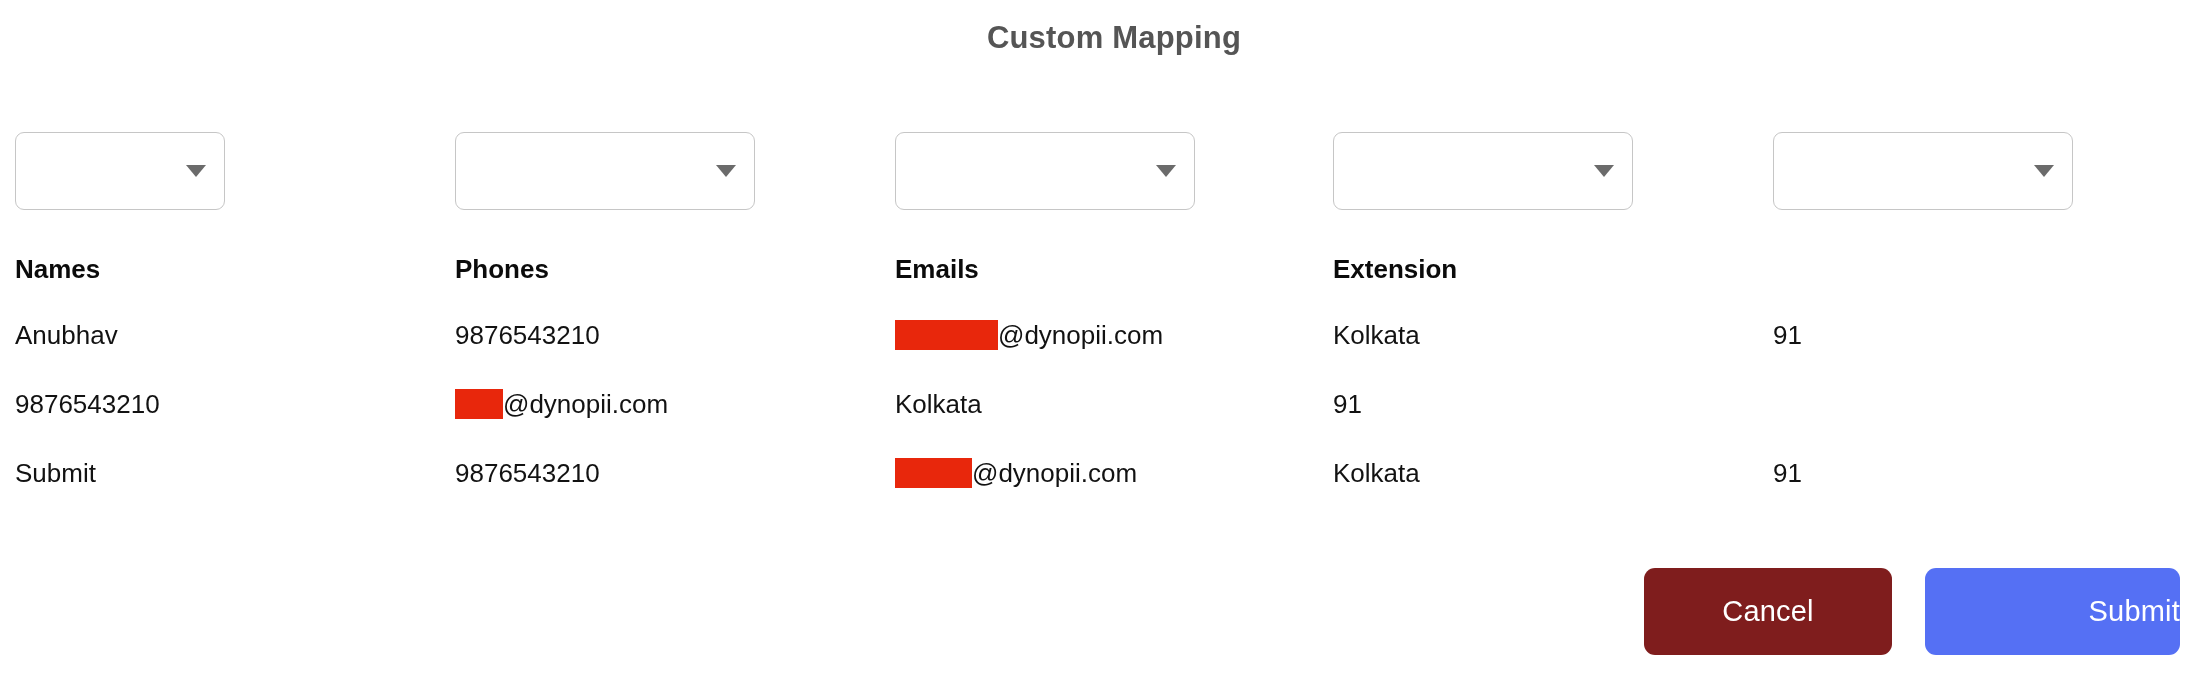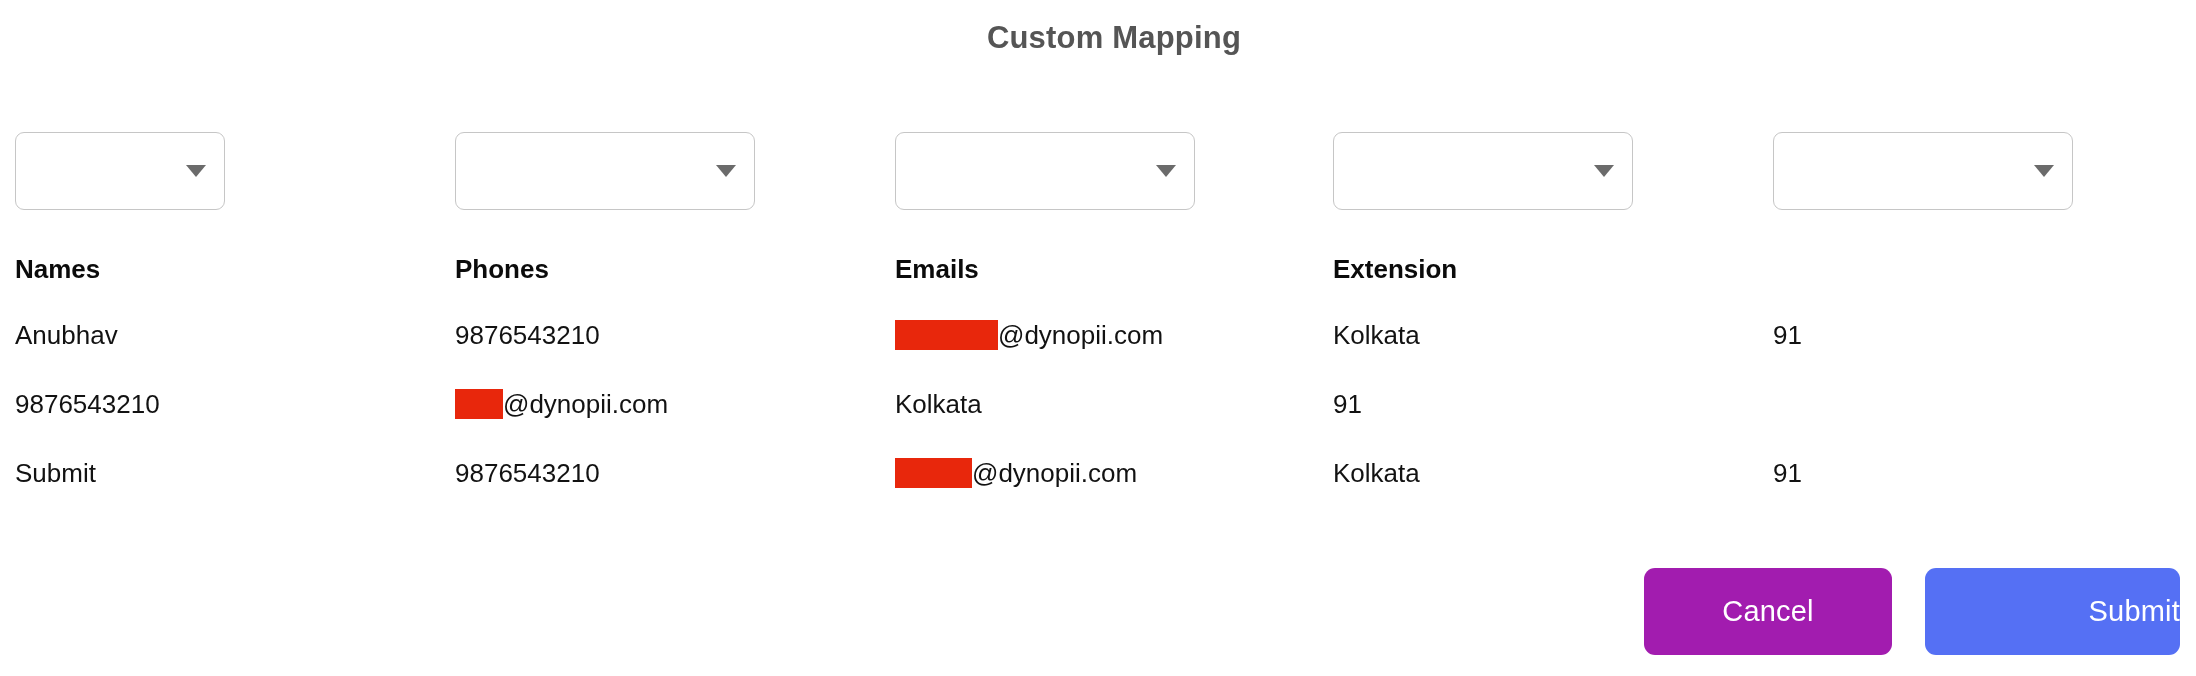--- a/index.html
+++ b/index.html
@@ -221,15 +221,15 @@
       <span class="redaction-bar" style="width: 77px; background: rgb(232, 39, 12);"></span>
         <span class="email-domain">@dynopii.com</span>
     </div>
     <div class="data-cell">Kolkata</div>
     <div class="data-cell">91</div>
   </div>
 
 </div>
 
 <div class="footer-actions">
-  <button class="btn btn-cancel" style="background: #a21caf;">Cancel</button>
+  <button class="btn btn-cancel" style="background: #7f1d1d;">Cancel</button>
   <button class="btn btn-submit" style="background: rgb(85, 112, 244);">Submit</button>
 </div>
 
 </body></html>

